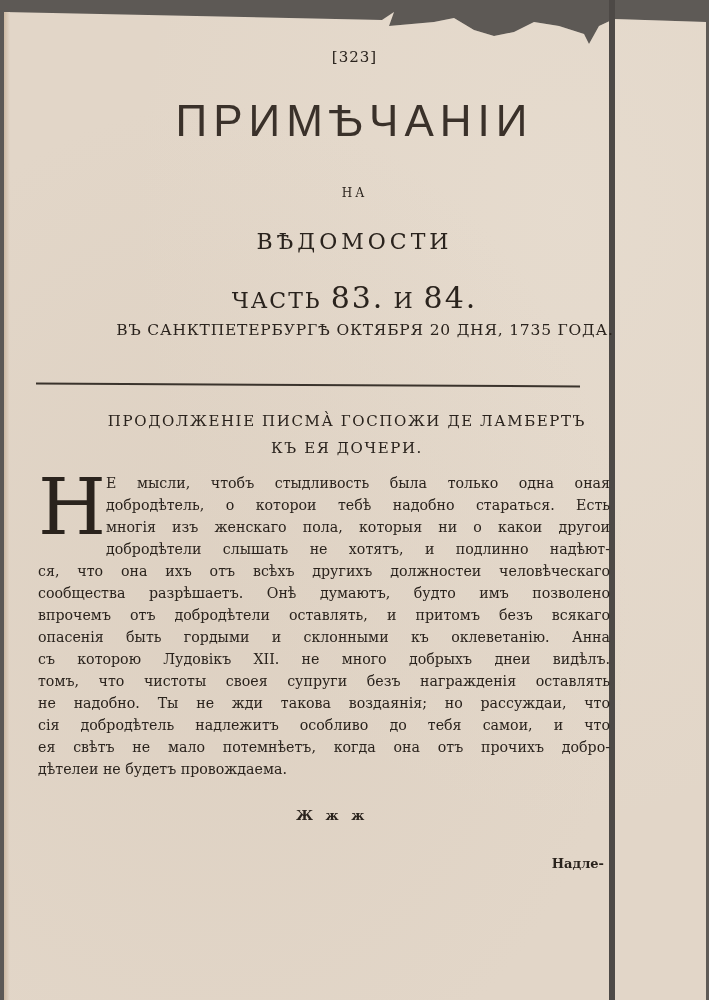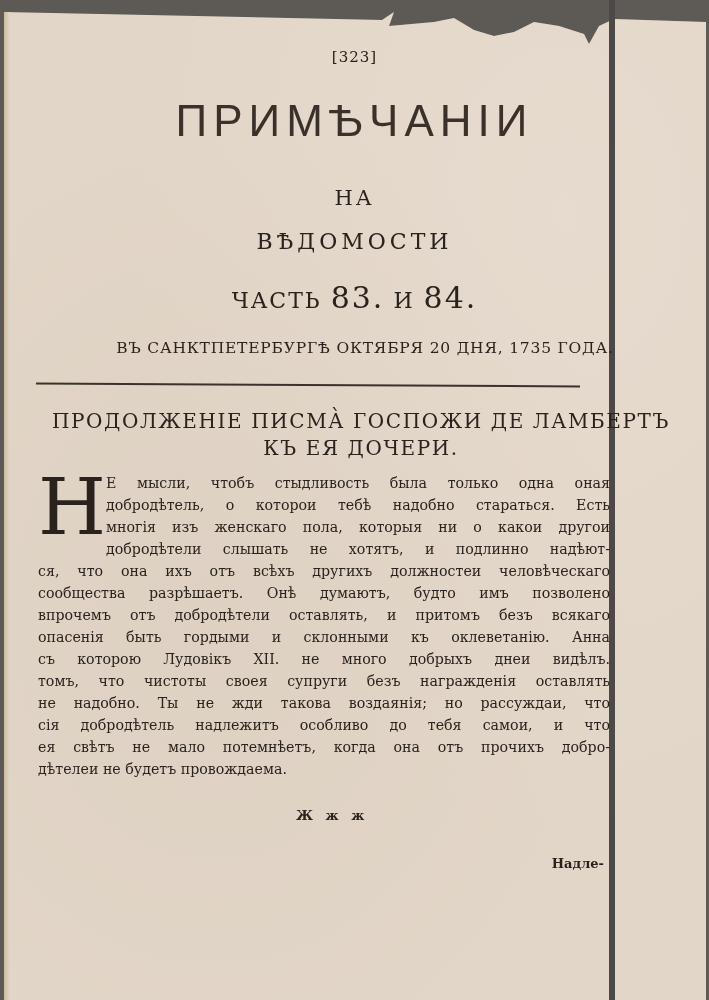--- a/index.html
+++ b/index.html
@@ -61,58 +61,58 @@
     }
     .title {
       top: 96px;
       font-size: 44px;
       letter-spacing: 6px;
       font-family: "Liberation Sans", "DejaVu Sans", sans-serif;
       color: #3a312a;
     }
     .subtitle-na {
       top: 186px;
-      font-size: 21px;
+      font-size: 12px;
       letter-spacing: 3px;
     }
     .subtitle-vedomosti {
       top: 229px;
       font-size: 22px;
       letter-spacing: 4px;
     }
     .part-line {
       top: 280px;
       font-size: 22px;
       letter-spacing: 2px;
     }
     .part-line .num {
       font-size: 30px;
     }
     .place-date {
-      top: 339px;
+      top: 321px;
       font-size: 15.5px;
       letter-spacing: 0.8px;
       left: 20px;
       width: 690px;
     }
     .rule {
       position: absolute;
       left: 36px;
       top: 384px;
       width: 544px;
       height: 2px;
       background: #3a332c;
       transform: rotate(0.3deg);
     }
     .article-title {
       top: 408px;
-      font-size: 20px;
+      font-size: 15px;
       letter-spacing: 1.6px;
       line-height: 27px;
-      left: 16px;
+      left: 2px;
       width: 690px;
     }
     .body-text {
       position: absolute;
       left: 38px;
       top: 472px;
       width: 572px;
       font-size: 14.2px;
       line-height: 22px;
       text-align: justify;

